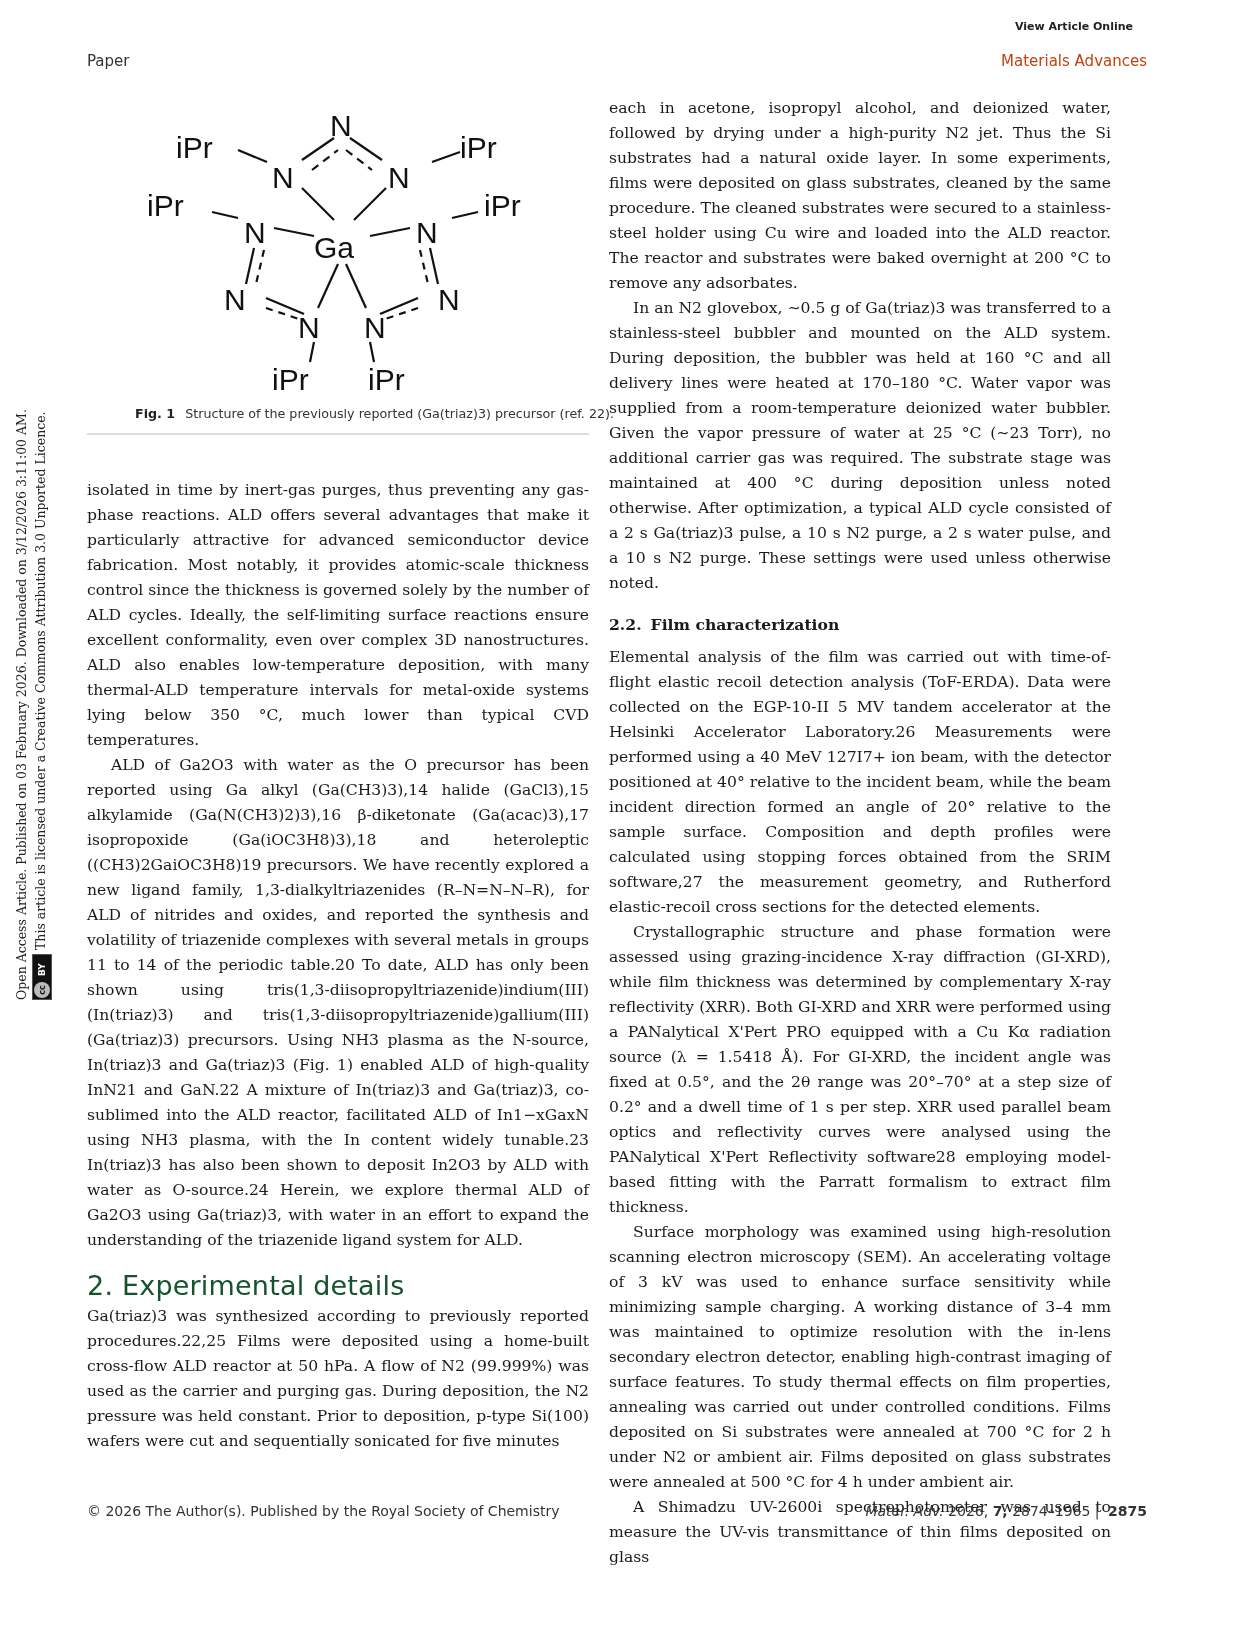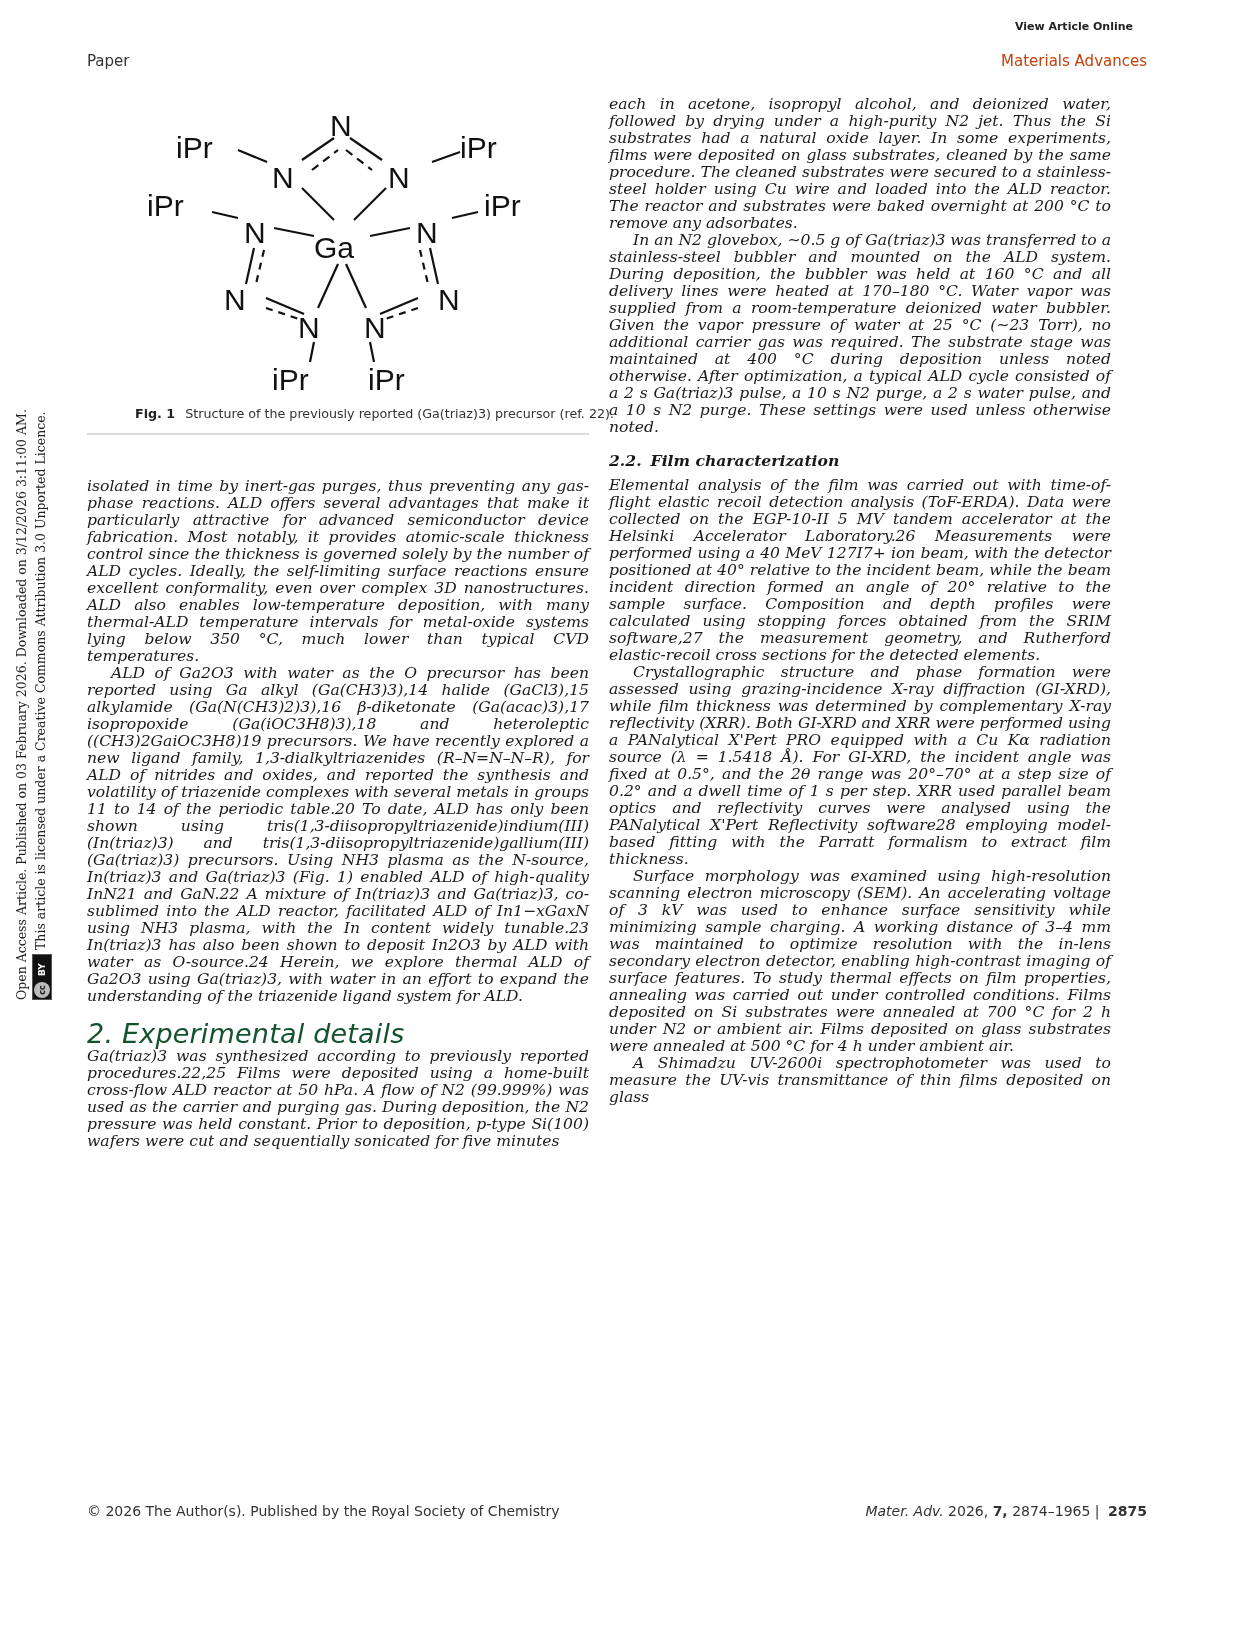--- a/index.html
+++ b/index.html
@@ -12,21 +12,21 @@
   #running-right { position: absolute; top: 52px; right: 94px; font-size: 15px; color: #c2410c; }
 
   #side-strip { position: absolute; left: 8px; top: 300px; width: 52px; height: 700px; }
   #side-strip .rot { position: absolute; left: 0; top: 0; transform-origin: 0 0; transform: rotate(-90deg) translate(-700px, 0); width: 700px; height: 52px; }
   #side-line1 { position: absolute; left: 0; top: 6px; font-size: 12.5px; white-space: nowrap; color: #222; }
   #side-line2 { position: absolute; left: 50px; top: 25px; font-size: 12.5px; white-space: nowrap; color: #222; }
   #cc-badge { position: absolute; left: 0; top: 24px; width: 44px; height: 18px; background: #111; border: 1px solid #555; display: flex; align-items: center; }
   #cc-badge .cc { width: 16px; height: 16px; border-radius: 50%; background: #bbb; color: #111; font-size: 8px; font-weight: bold; display:flex; align-items:center; justify-content:center; margin-left: 1px; }
   #cc-badge .by { color: #fff; font-size: 9px; font-weight: bold; margin-left: 6px; }
 
-  .col { position: absolute; width: 502px; font-size: 15.6px; line-height: 17px; text-align: justify; font-style: italic; }
+  .col { position: absolute; width: 502px; font-size: 15.6px; line-height: 25px; text-align: justify; }
   #col-left { left: 87px; top: 478px; }
   #col-right { left: 609px; top: 96px; }
   .col p { margin: 0; }
   .col p.indent { text-indent: 24px; }
 
   #figure { position: absolute; left: 87px; top: 88px; width: 502px; height: 360px; }
   #structure { position: absolute; left: 55px; top: 0px; }
   #fig-caption { position: absolute; left: 0; top: 318px; font-size: 12.7px; color: #333; white-space: nowrap; margin-left: 48px; }
   #fig-caption b { color: #222; margin-right: 10px; }
   #fig-rule { position: absolute; left: 0; top: 345px; width: 502px; height: 2px; background: #ddd; }

